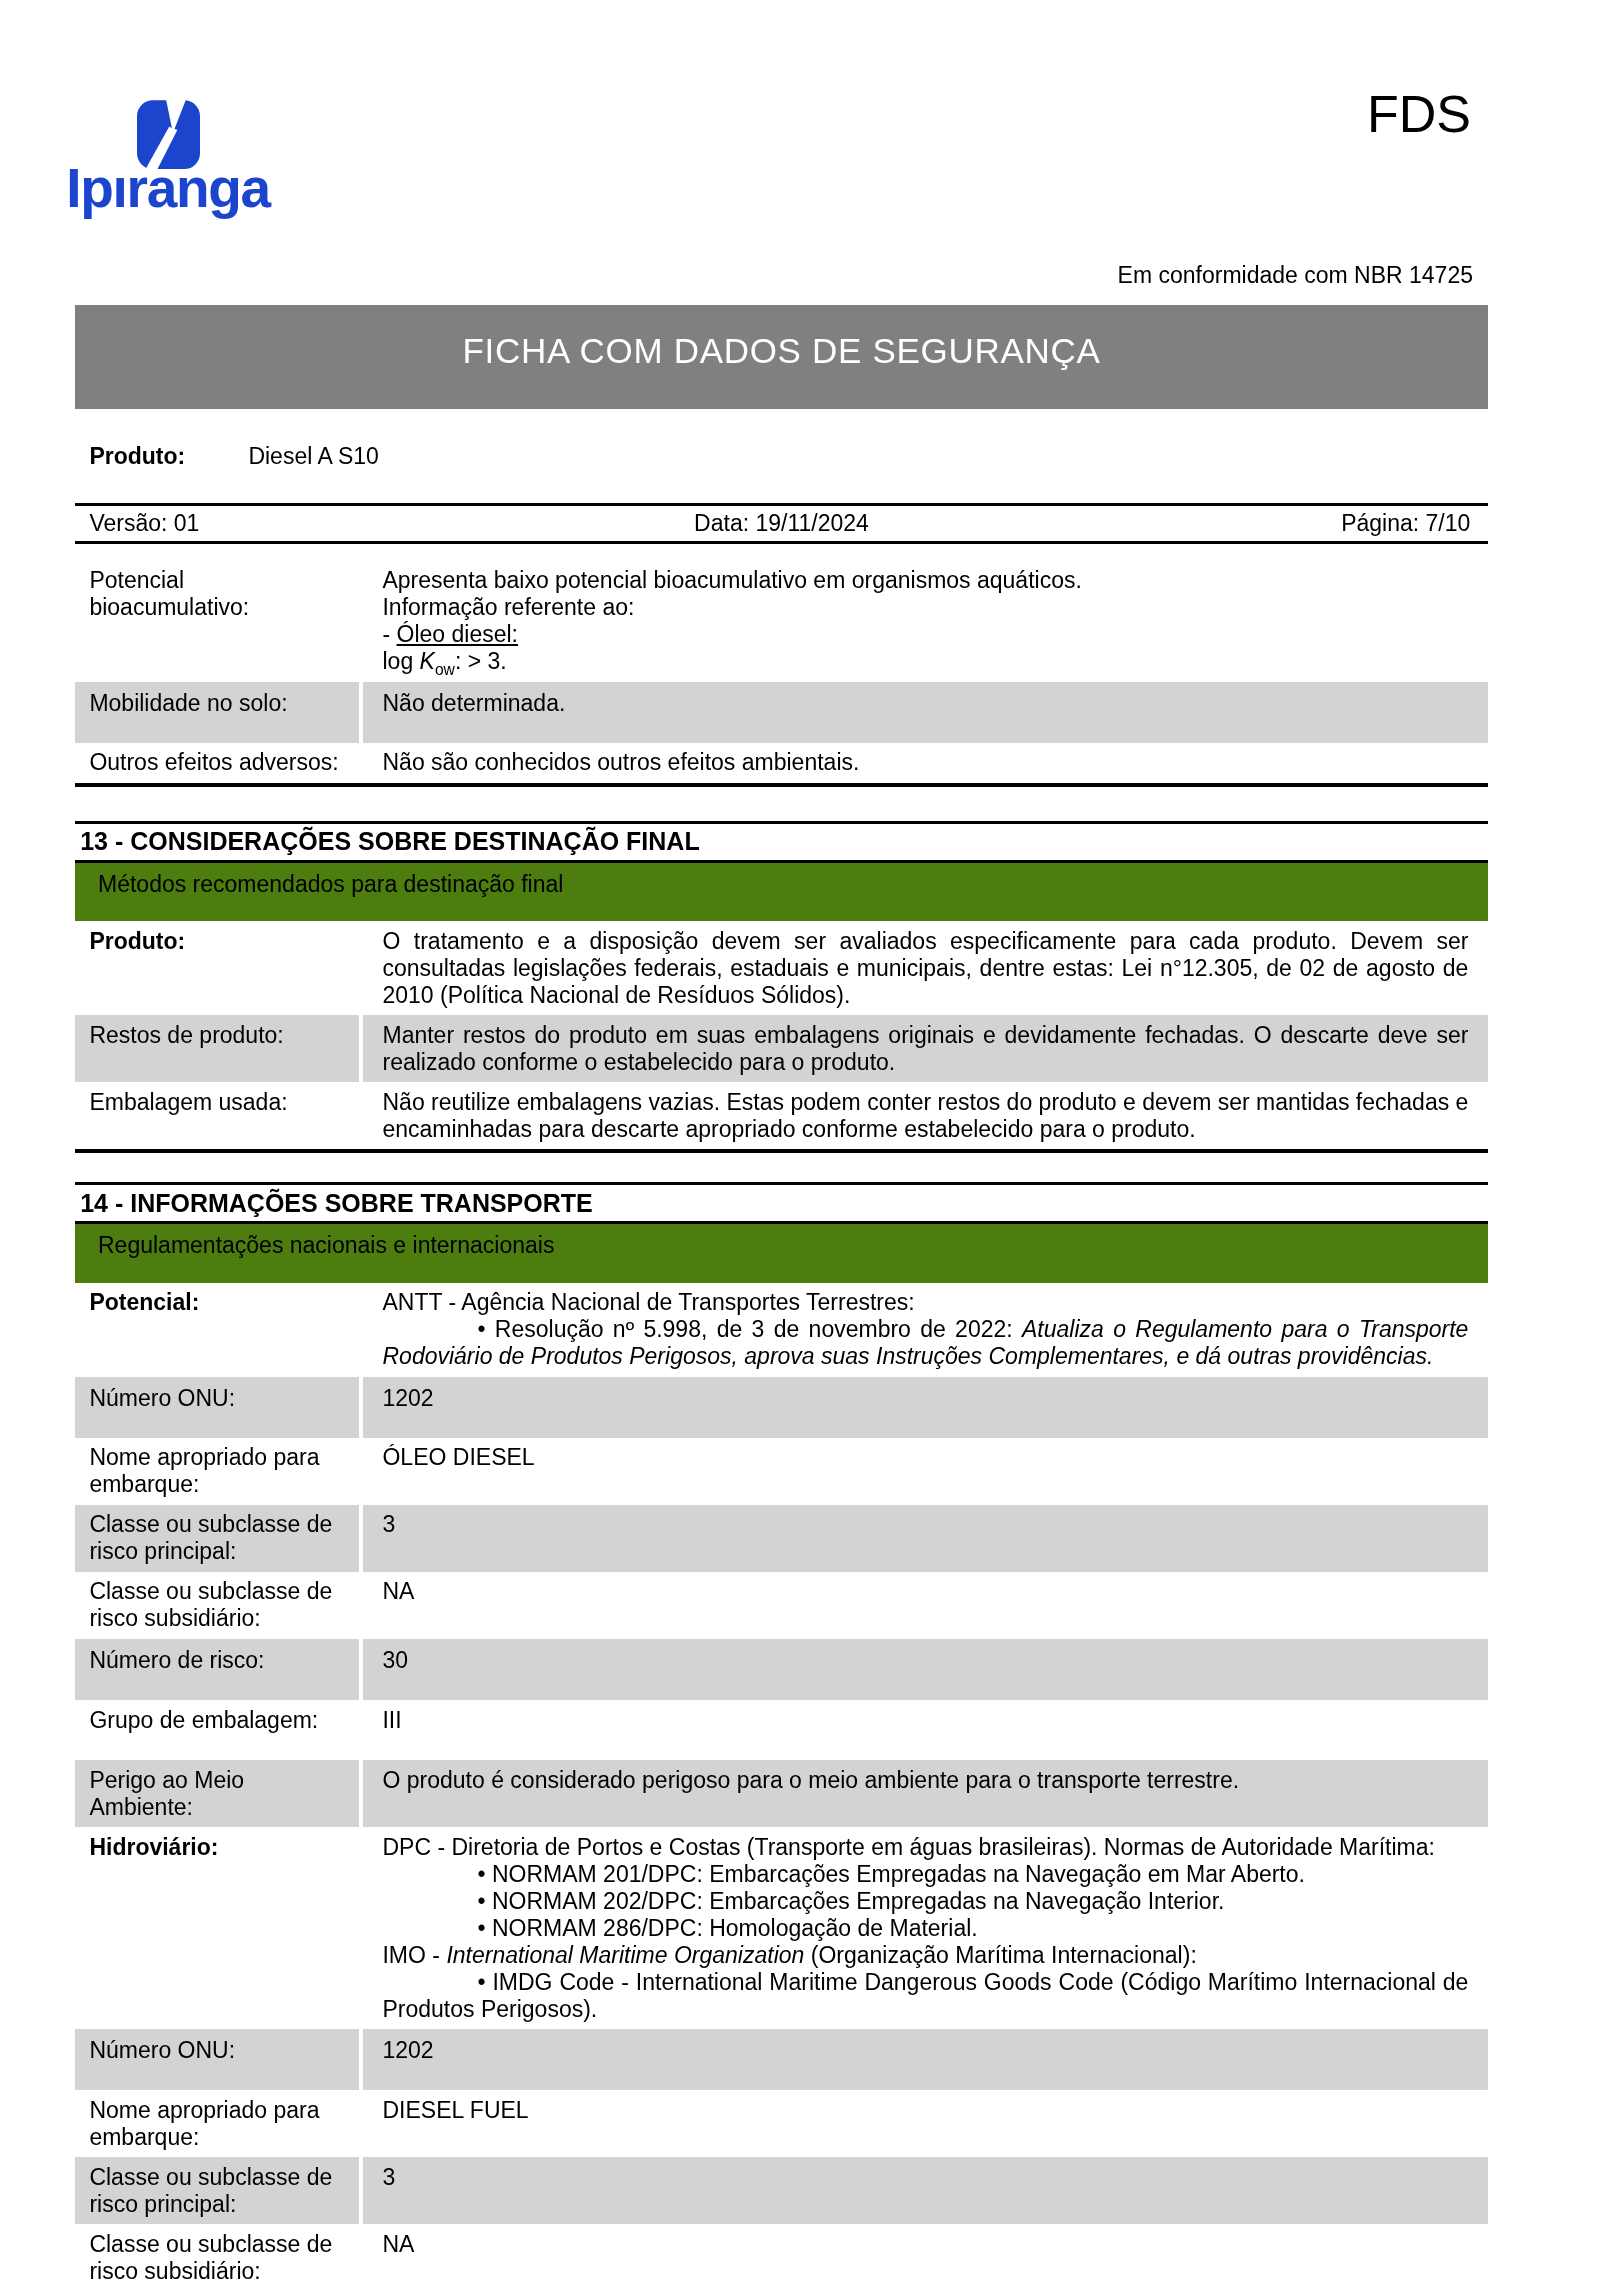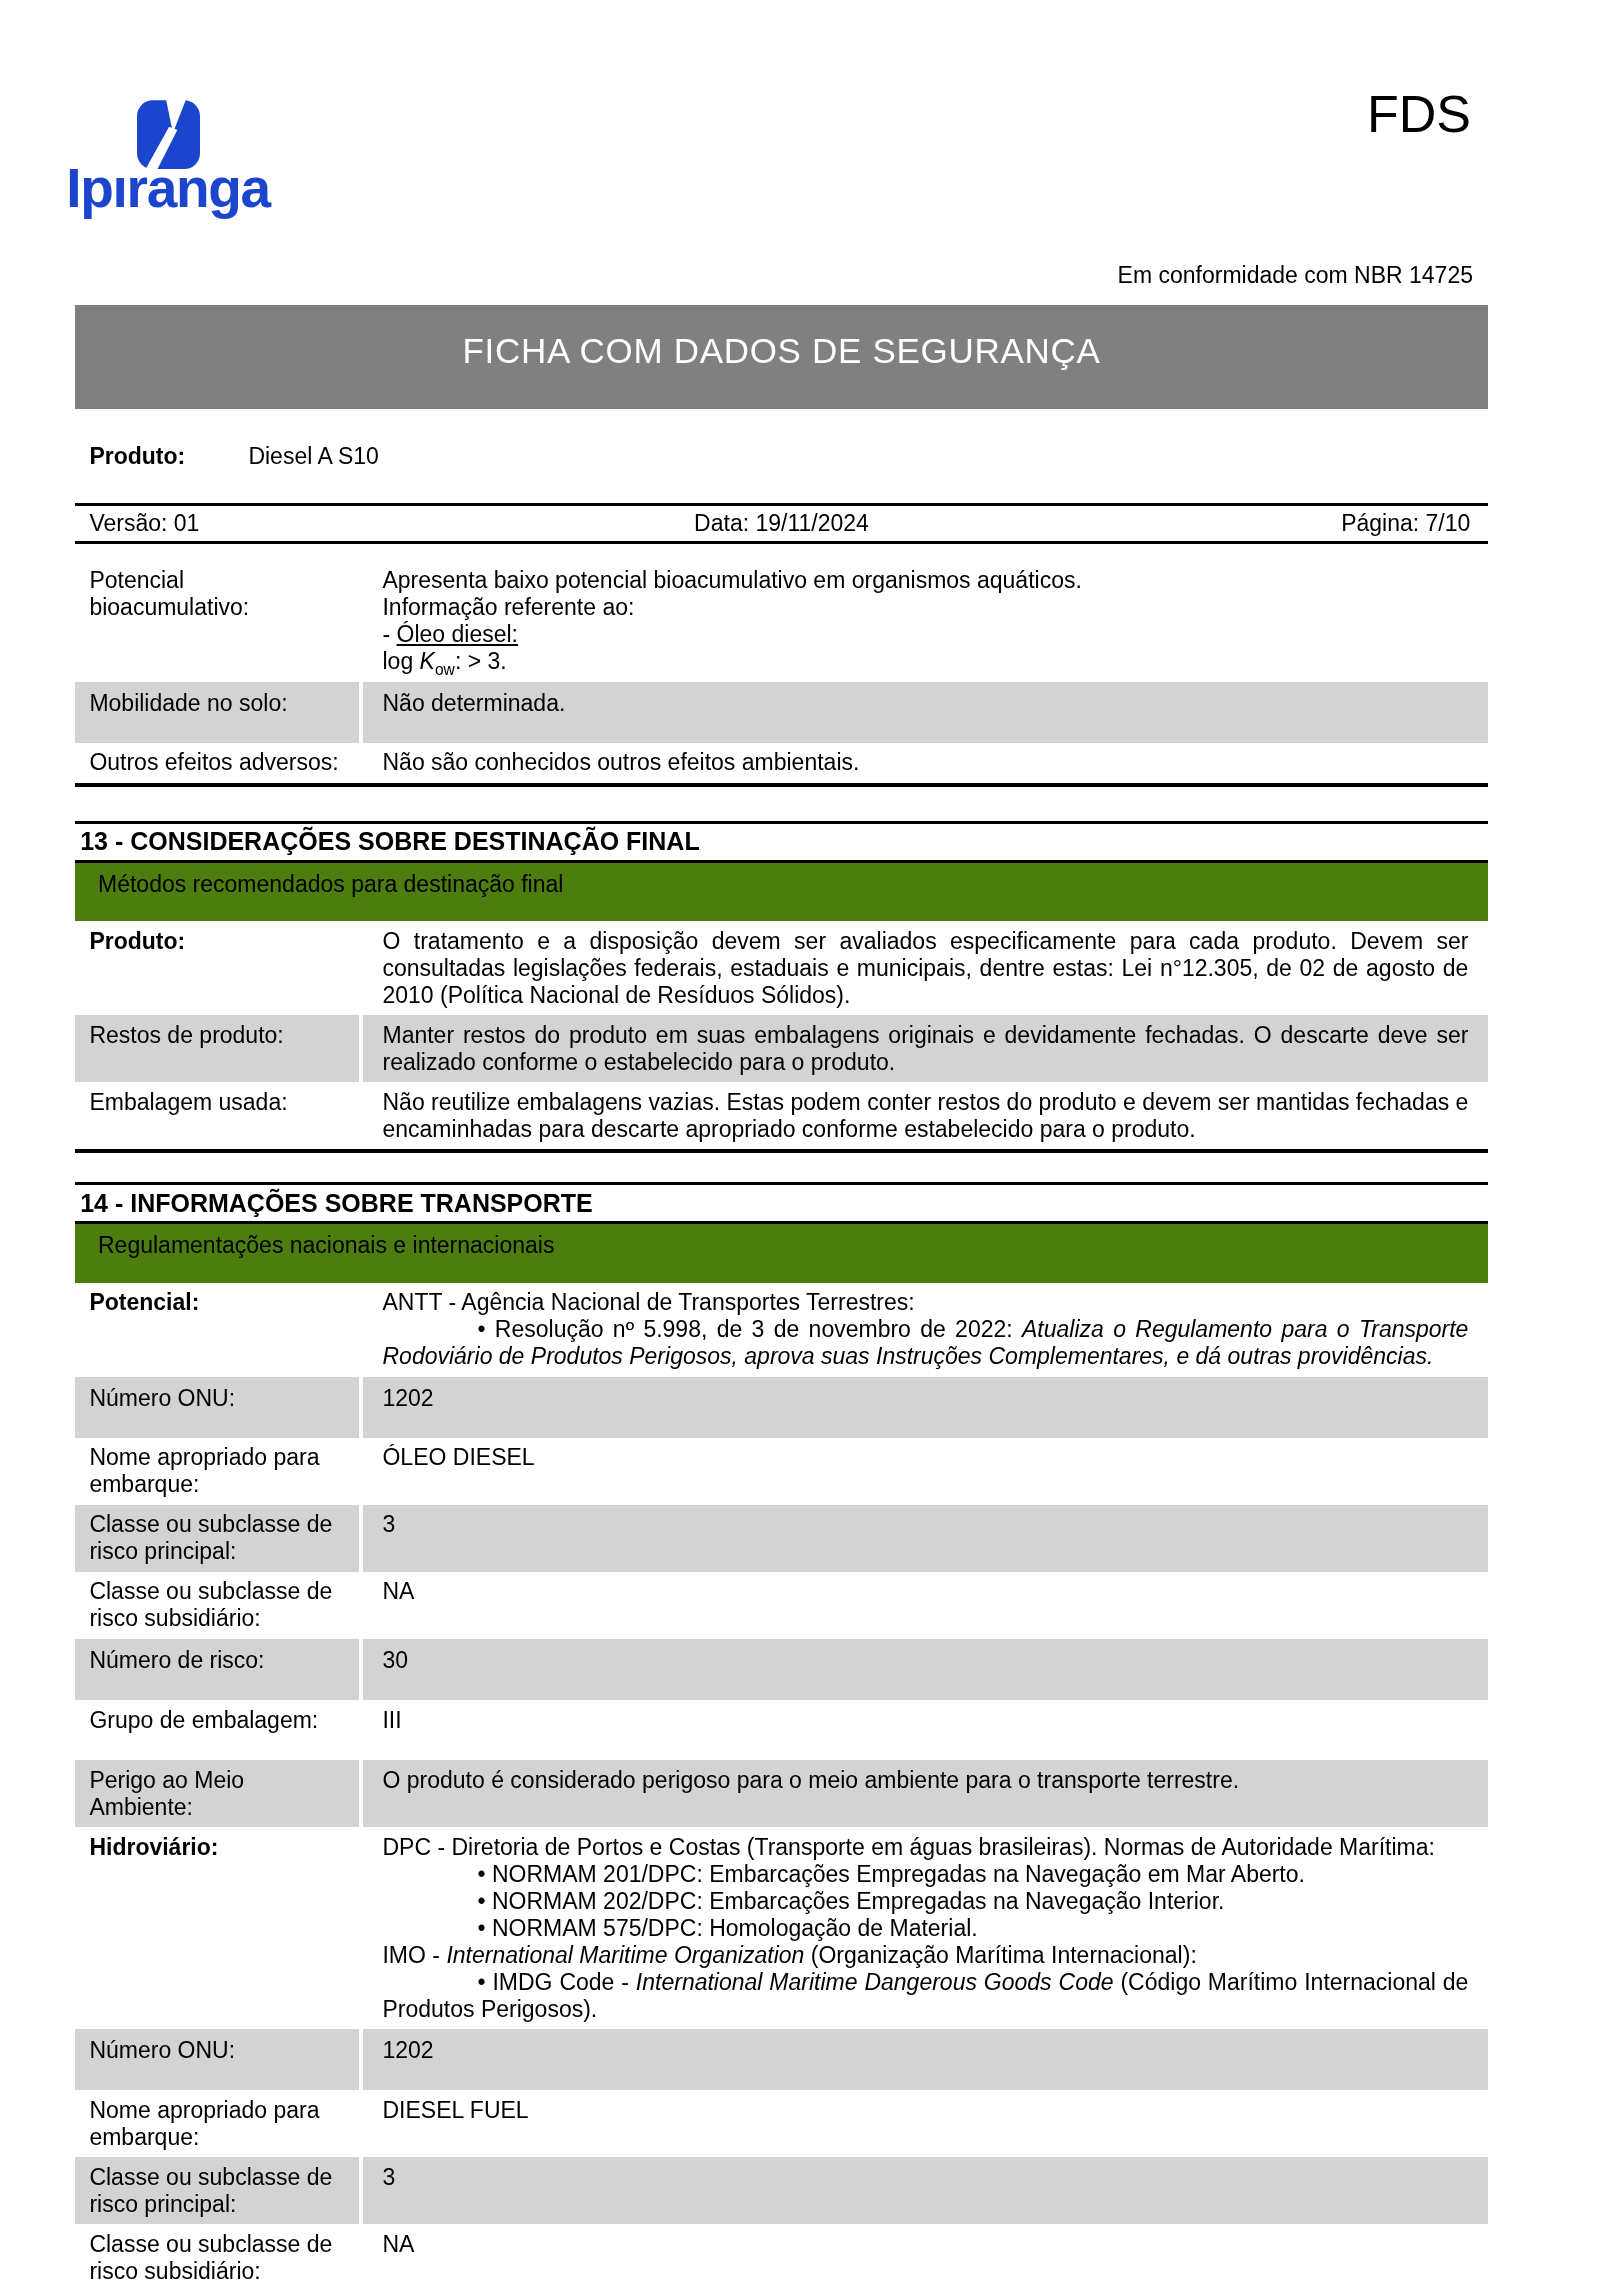--- a/index.html
+++ b/index.html
@@ -184,23 +184,23 @@
           <div class="cell cell-value">
             <div class="para"><span>O produto é considerado perigoso para o meio ambiente para o transporte terrestre.</span></div>
           </div>
         </div>
         <div class="row r8">
           <div class="cell cell-label"><span style="font-weight: bold;">Hidroviário:</span></div>
           <div class="cell cell-value">
             <div class="para justify"><span>DPC - Diretoria de Portos e Costas (Transporte em águas brasileiras). Normas de Autoridade Marítima:</span></div>
             <div class="para bullet"><span>• NORMAM 201/DPC: Embarcações Empregadas na Navegação em Mar Aberto.</span></div>
             <div class="para bullet"><span>• NORMAM 202/DPC: Embarcações Empregadas na Navegação Interior.</span></div>
-            <div class="para bullet"><span>• NORMAM 575/DPC: Homologação de Material.</span></div>
+            <div class="para bullet"><span>• NORMAM 286/DPC: Homologação de Material.</span></div>
             <div class="para"><span>IMO - </span><span style="font-style: italic;">International Maritime Organization</span><span> (Organização Marítima Internacional):</span></div>
-            <div class="para bullet justify"><span>• IMDG Code - </span><span style="font-style: italic;">International Maritime Dangerous Goods Code</span><span> (Código Marítimo Internacional de Produtos Perigosos).</span></div>
+            <div class="para bullet justify"><span>• IMDG Code - </span><span style="">International Maritime Dangerous Goods Code</span><span> (Código Marítimo Internacional de Produtos Perigosos).</span></div>
           </div>
         </div>
         <div class="row r9 shade single">
           <div class="cell cell-label"><span>Número ONU:</span></div>
           <div class="cell cell-value">
             <div class="para"><span>1202</span></div>
           </div>
         </div>
         <div class="row r10">
           <div class="cell cell-label"><span>Nome apropriado para embarque:</span></div>

